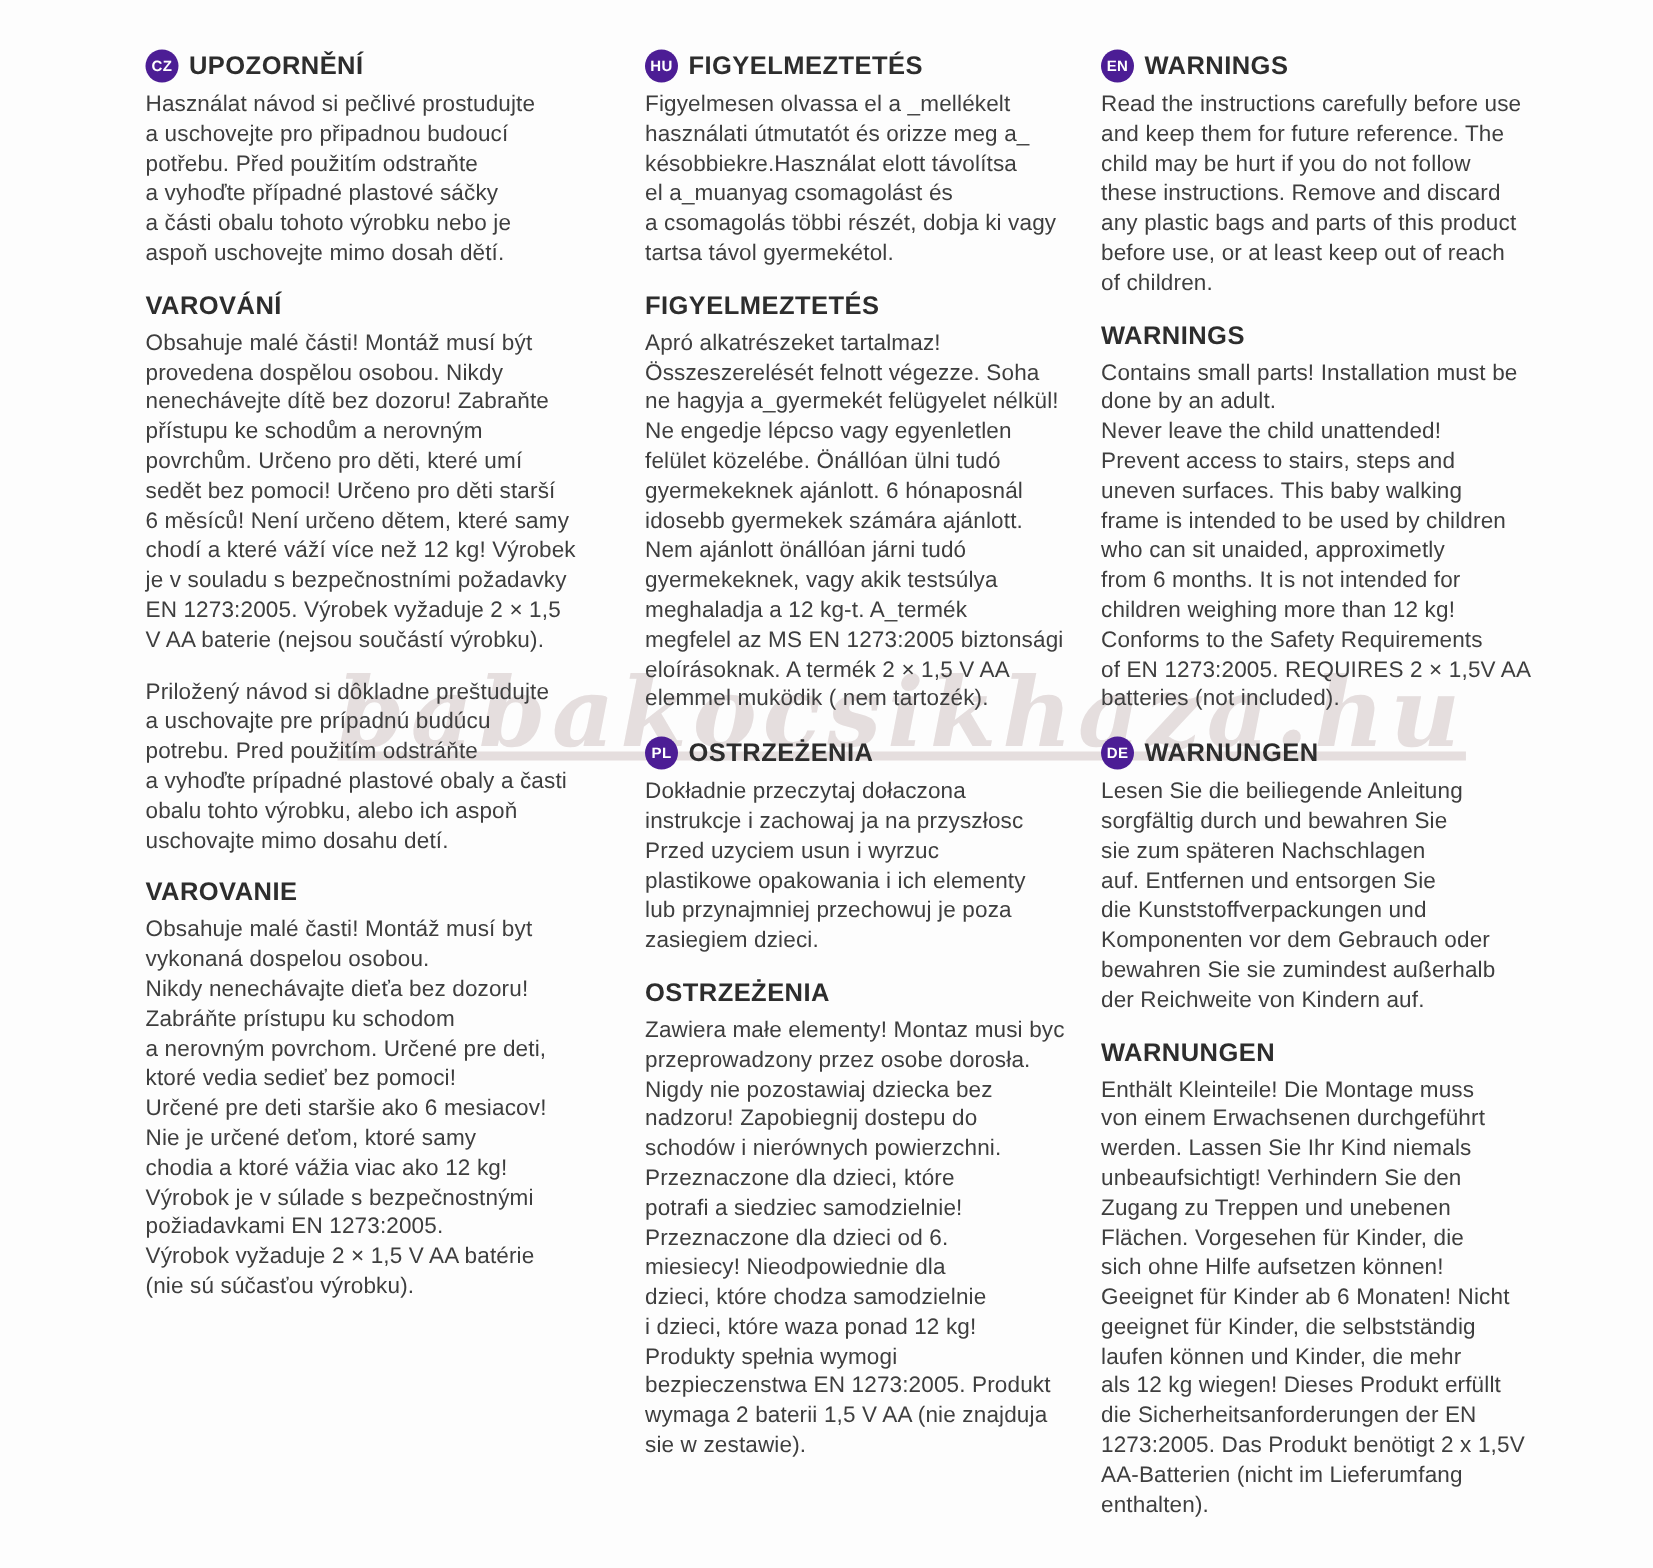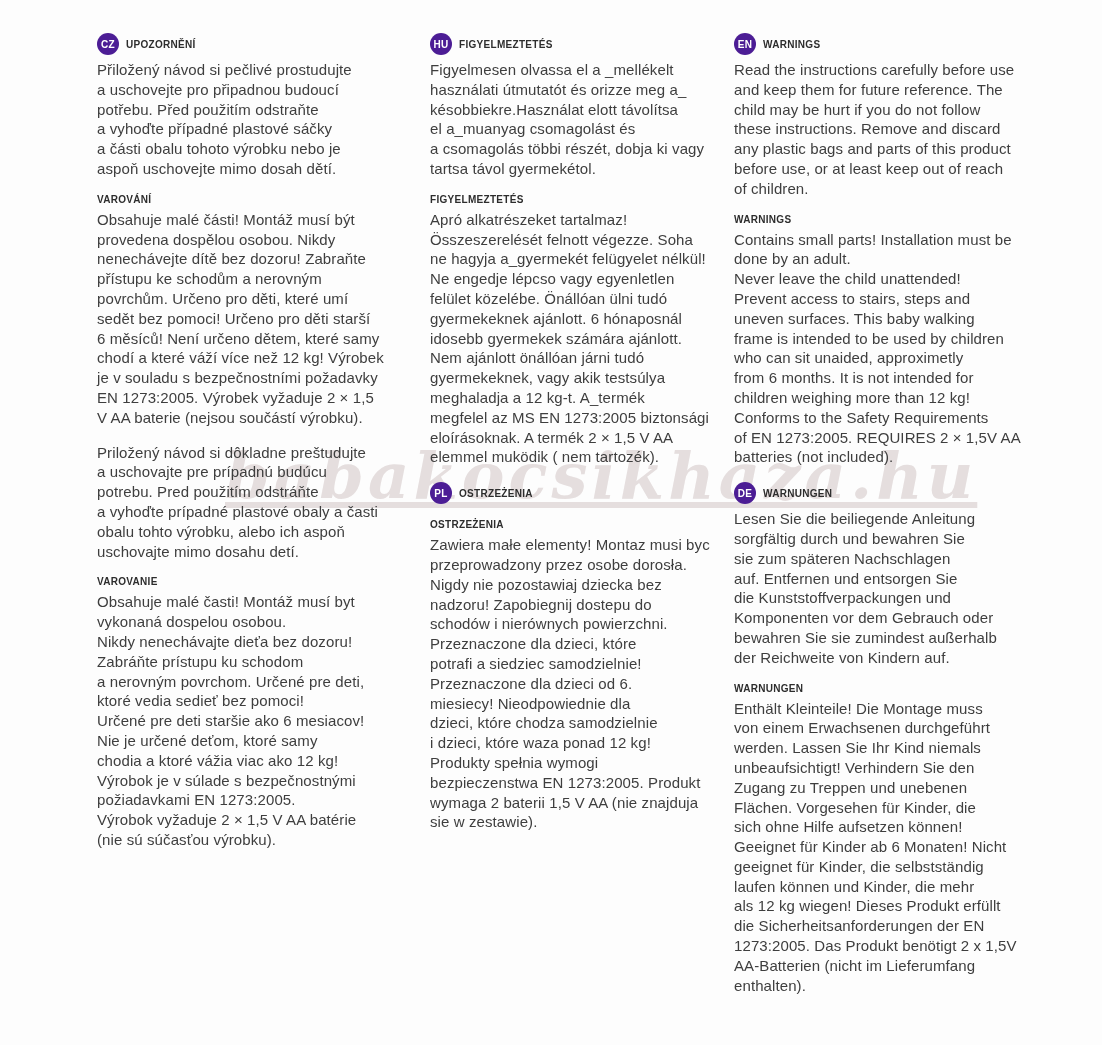--- a/index.html
+++ b/index.html
@@ -51,21 +51,21 @@
     border-radius: 50%;
     background: #4c1d95;
     color: #ffffff;
     font-size: 10px;
     font-weight: 700;
     letter-spacing: 0.3px;
     margin-right: 7px;
     flex: 0 0 auto;
   }
   .heading {
-    font-size: 10px;
+    font-size: 17px;
     font-weight: 700;
     color: #2d2d2d;
     letter-spacing: 0.3px;
   }
   .body-text {
     font-size: 15px;
     line-height: 19.8px;
     color: #3e3e3e;
     white-space: pre-line;
     letter-spacing: 0.1px;
@@ -77,21 +77,21 @@
 <div class="page">
 
   <div class="watermark">babakocsikhaza.hu</div>
 
   <div class="col col-1">
     <div class="section">
       <div class="heading-row">
         <span class="badge">CZ</span>
         <span class="heading">UPOZORNĚNÍ</span>
       </div>
-      <div class="body-text">Přiložený návod si pečlivé prostudujte
+      <div class="body-text">Használat návod si pečlivé prostudujte
 a uschovejte pro připadnou budoucí
 potřebu. Před použitím odstraňte
 a vyhoďte případné plastové sáčky
 a části obalu tohoto výrobku nebo je
 aspoň uschovejte mimo dosah dětí.</div>
     </div>
     <div class="section">
       <div class="heading-row">
         <span class="heading">VAROVÁNÍ</span>
       </div>
@@ -164,20 +164,26 @@
 meghaladja a 12 kg-t. A_termék
 megfelel az MS EN 1273:2005 biztonsági
 eloírásoknak. A termék 2 × 1,5 V AA
 elemmel muködik ( nem tartozék).</div>
     </div>
     <div class="section lang-gap">
       <div class="heading-row">
         <span class="badge">PL</span>
         <span class="heading">OSTRZEŻENIA</span>
       </div>
+      <div class="body-text">Dokładnie przeczytaj dołaczona
+instrukcje i zachowaj ja na przyszłosc
+Przed uzyciem usun i wyrzuc
+plastikowe opakowania i ich elementy
+lub przynajmniej przechowuj je poza
+zasiegiem dzieci.</div>
     </div>
     <div class="section">
       <div class="heading-row">
         <span class="heading">OSTRZEŻENIA</span>
       </div>
       <div class="body-text">Zawiera małe elementy! Montaz musi byc
 przeprowadzony przez osobe dorosła.
 Nigdy nie pozostawiaj dziecka bez
 nadzoru! Zapobiegnij dostepu do
 schodów i nierównych powierzchni.

